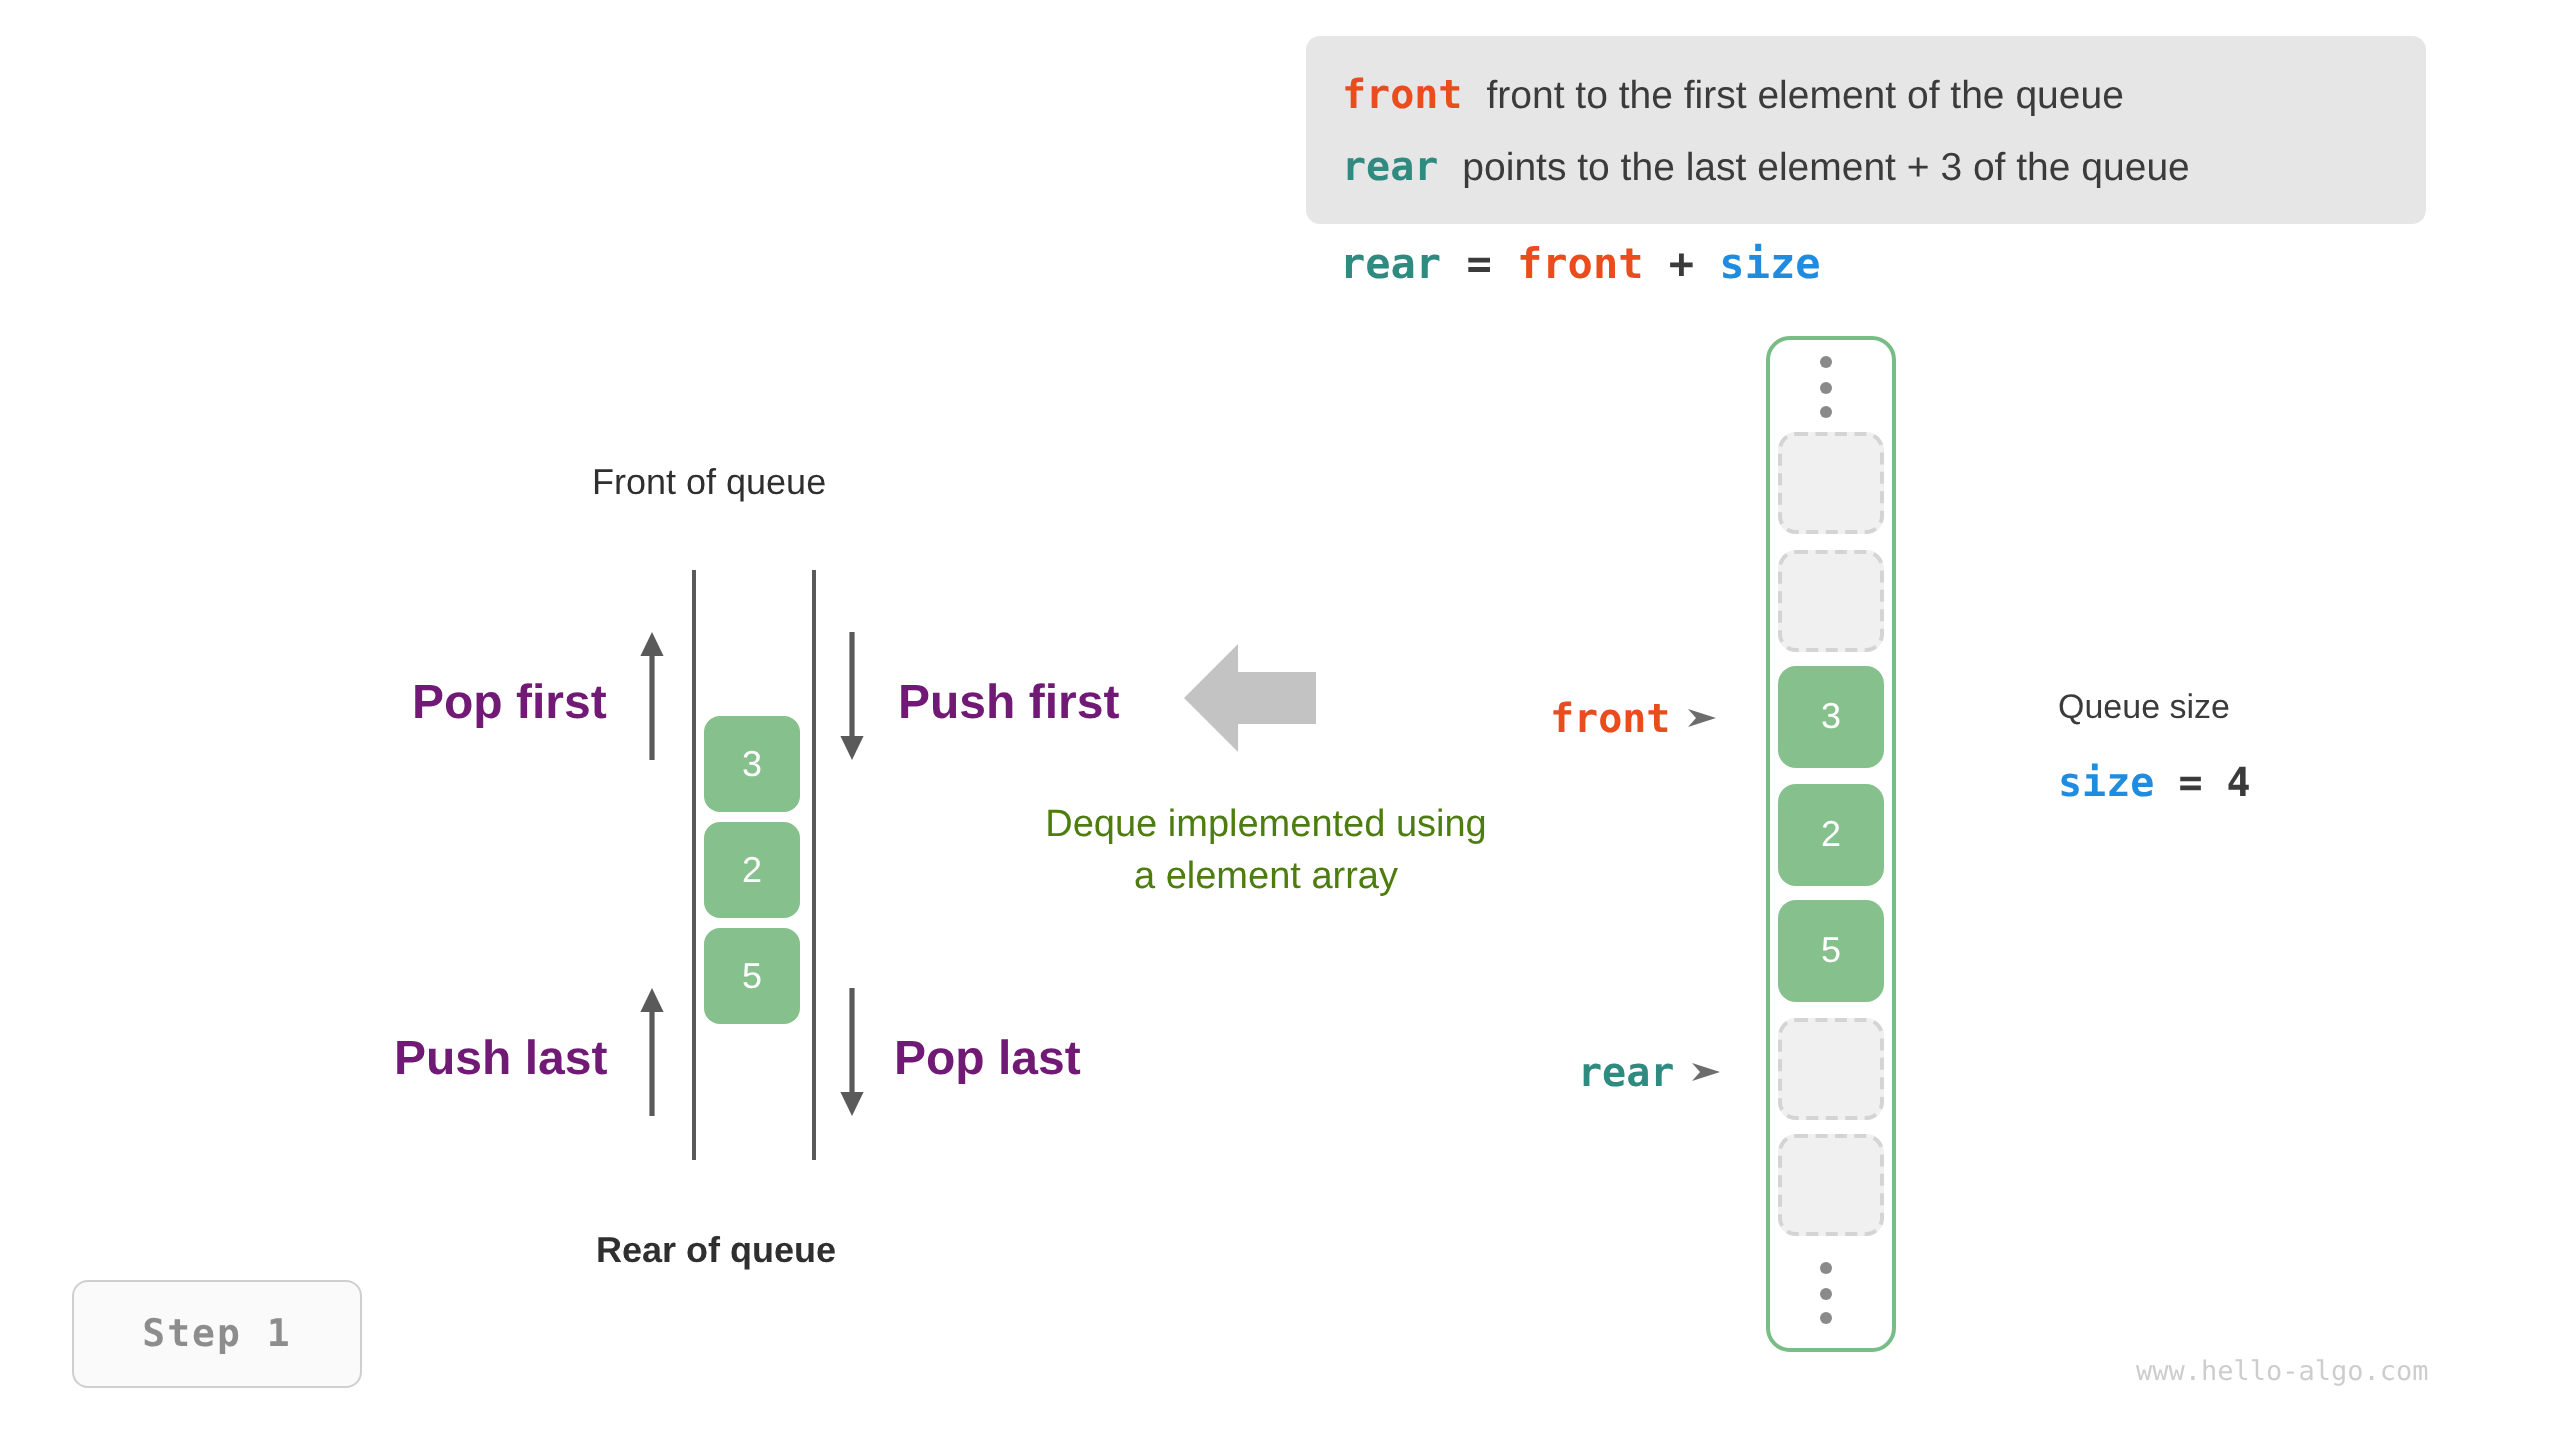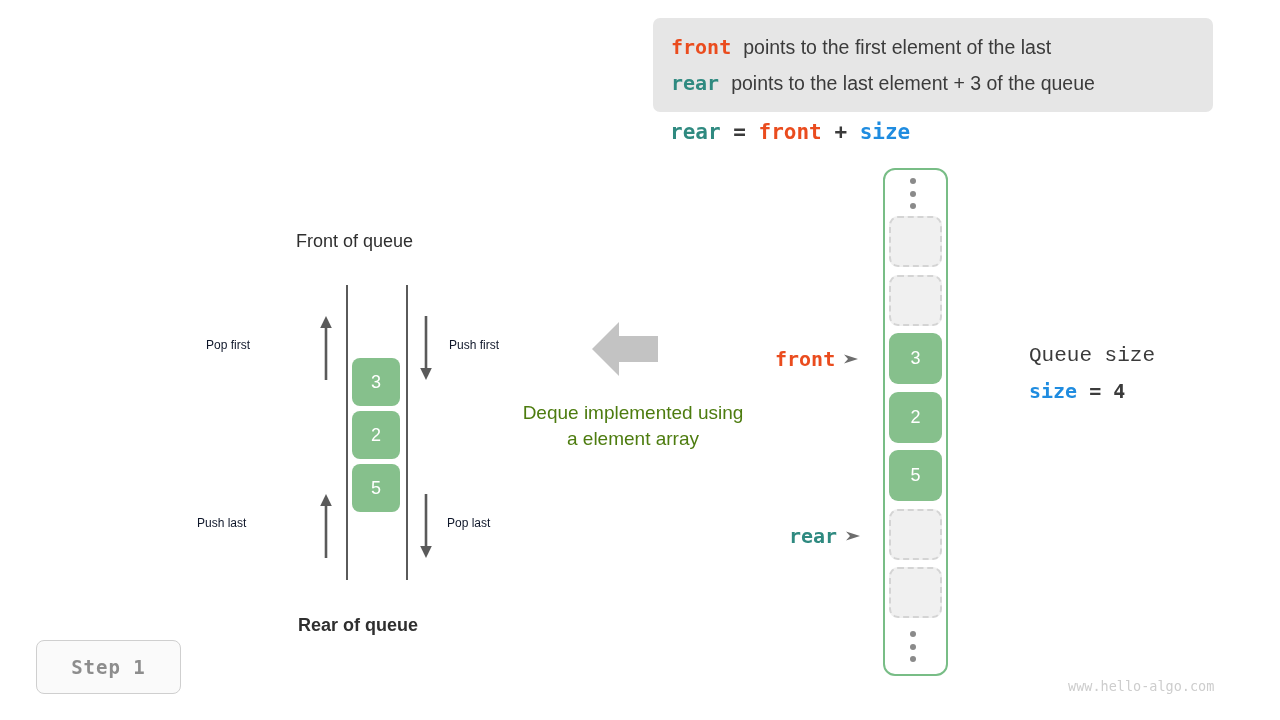--- a/index.html
+++ b/index.html
@@ -67,21 +67,21 @@
     left:352px;width:48px;height:48px;
     background:#86c08c;border-radius:8px;
     color:#ffffff;font-size:18px;
     display:flex;align-items:center;justify-content:center;
   }
   #deque-cell-0{top:358px;}
   #deque-cell-1{top:411px;}
   #deque-cell-2{top:464px;}
 
   .op-label{
-    font-size:12px;font-weight:normal;color:#0f172a;white-space:nowrap;
+    font-size:24px;font-weight:bold;color:#701a75;white-space:nowrap;
   }
   #pop-first-label{left:206px;top:338px;}
   #push-first-label{left:449px;top:338px;}
   #push-last-label{left:197px;top:516px;}
   #pop-last-label{left:447px;top:516px;text-align:center;}
 
   .arrow-v{width:20px;height:64px;}
   #arrow-pop-first{left:316px;top:316px;}
   #arrow-push-first{left:416px;top:316px;}
   #arrow-push-last{left:316px;top:494px;}
@@ -131,21 +131,21 @@
     font-family:"DejaVu Sans Mono", monospace;
     font-weight:bold;font-size:20px;
     display:flex;align-items:center;white-space:nowrap;
   }
   .ptr .tip{margin-left:9px;display:flex;align-items:center;}
   #ptr-front{left:775px;top:347px;color:#ea4c1e;}
   #ptr-rear{left:789px;top:524px;color:#2f8a80;}
 
   
   #queue-size-label{
-    left:1029px;top:344px;font-size:21px;color:#3b3b3b;white-space:nowrap;font-family:Liberation Mono, monospace;
+    left:1029px;top:344px;font-size:17px;color:#3b3b3b;white-space:nowrap;
   }
   #queue-size-value{
     left:1029px;top:379px;
     font-family:"DejaVu Sans Mono", monospace;
     font-weight:bold;font-size:20px;white-space:pre;text-align:center;
   }
   #queue-size-value .op{color:#3b3b3b;}
 
   
   #step-badge{
@@ -163,21 +163,21 @@
     font-family:"DejaVu Sans Mono", monospace;
     font-size:13.5px;color:#cdcdcd;white-space:nowrap;
   }
 </style>
 </head>
 <body>
 
 <div class="abs" id="legend-box">
   <div class="legend-row">
     <span class="kw kw-front">front</span>
-    <span class="txt">points to the first element of the last</span>
+    <span class="txt">front to the first element of the queue</span>
   </div>
   <div class="legend-row">
     <span class="kw kw-rear">rear</span>
     <span class="txt">points to the last element + 3 of the queue</span>
   </div>
 </div>
 
 <div class="abs" id="formula"><span class="kw-rear">rear</span><span class="op"> = </span><span class="kw-front">front</span><span class="op"> + </span><span class="kw-size">size</span></div>
 
 <div class="abs" id="front-of-queue-label">Front of queue</div>

